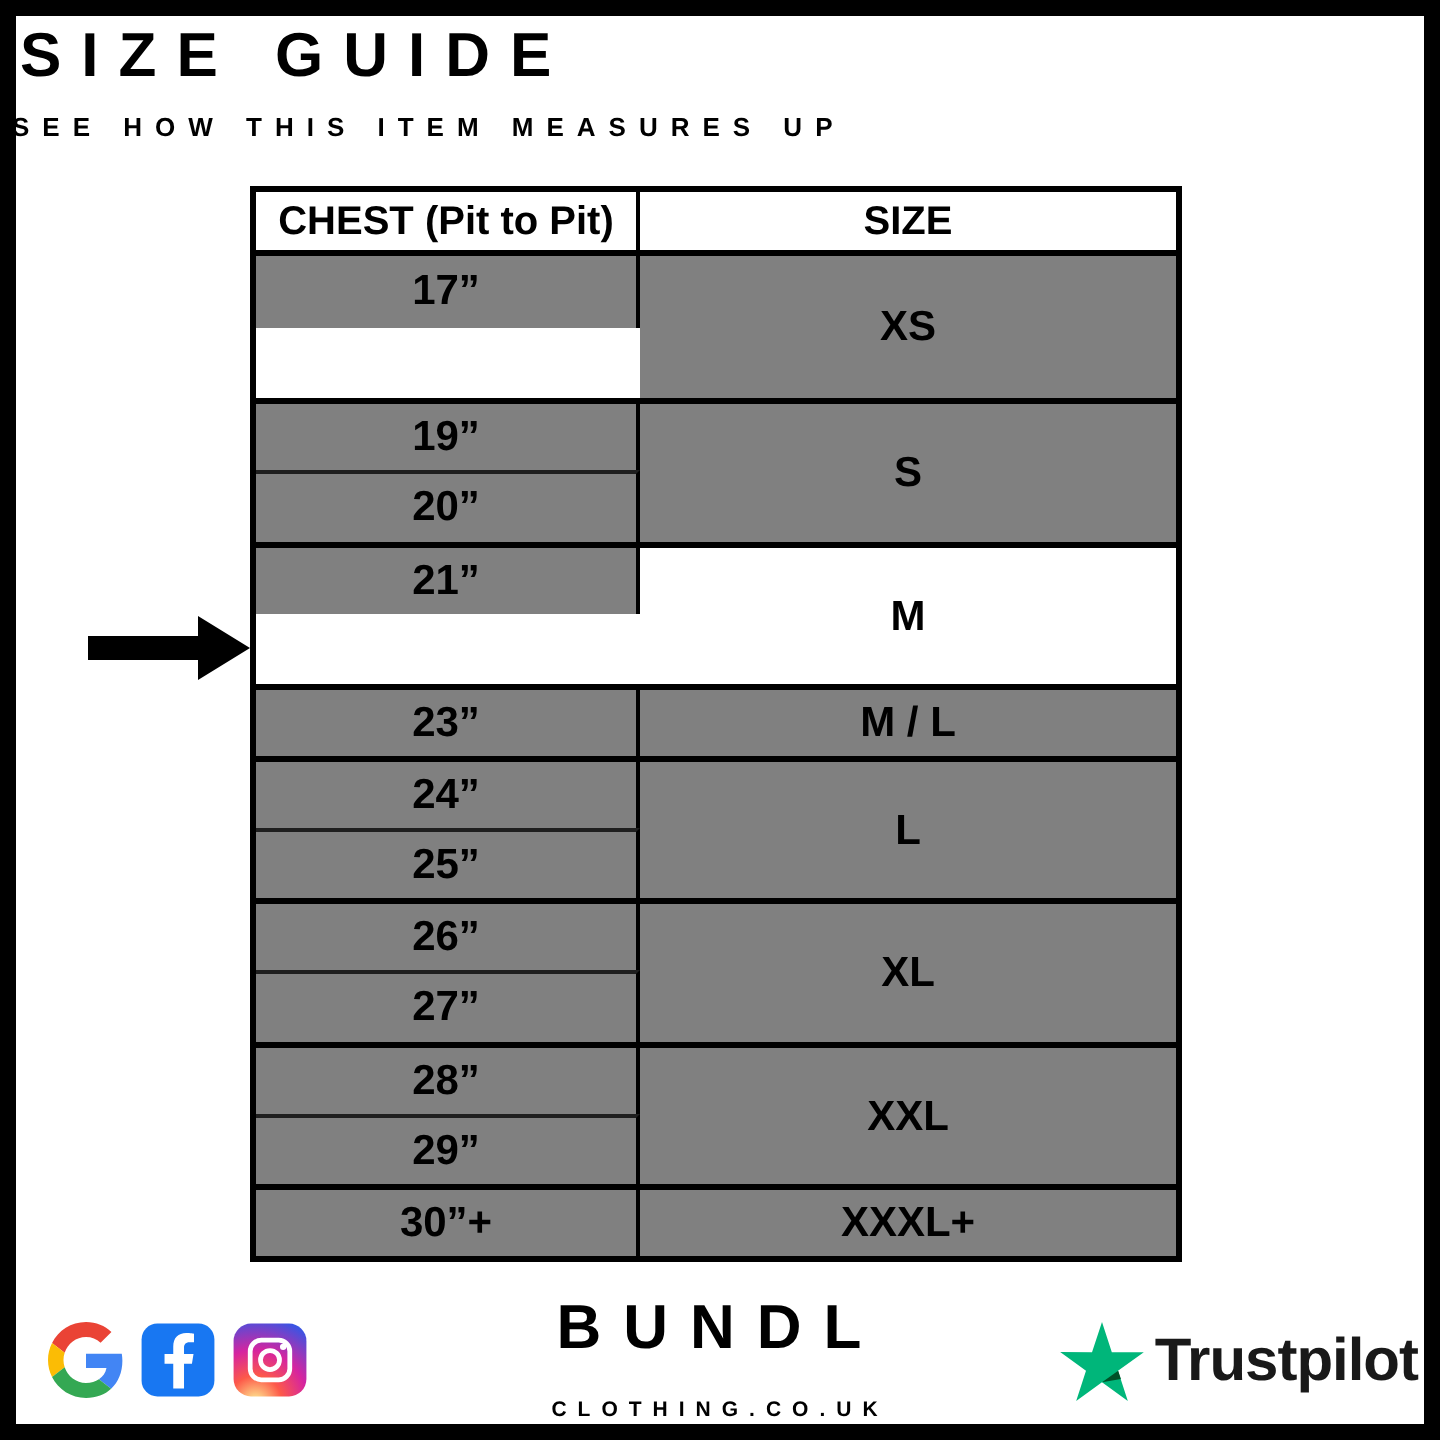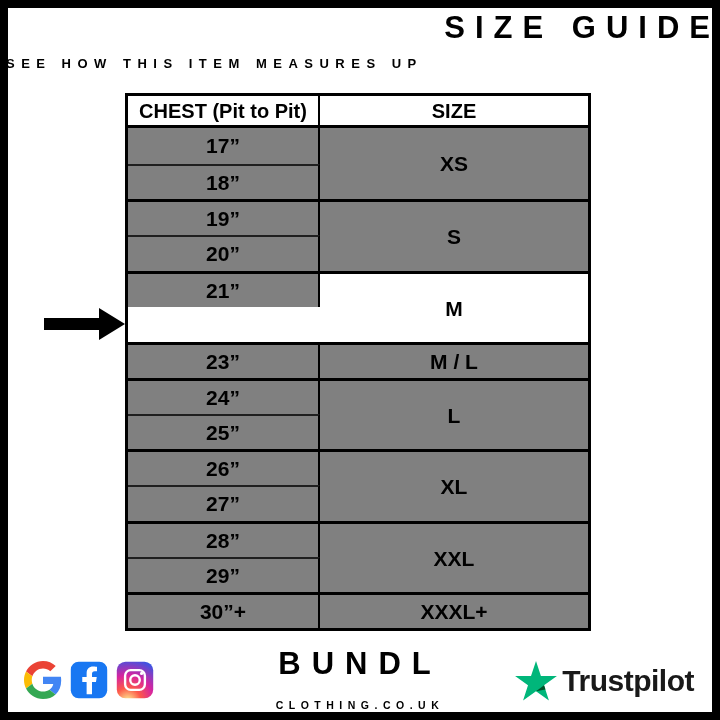--- a/index.html
+++ b/index.html
@@ -5,21 +5,21 @@
   html,body { margin:0; padding:0; }
   body {
     width:720px; height:720px; position:relative; background:#fff;
     font-family:"Liberation Sans","DejaVu Sans",sans-serif; color:#000;
     overflow:hidden;
   }
   .frame-border {
     position:absolute; inset:0; border:8px solid #000; pointer-events:none; z-index:50;
   }
   .title {
-    position:absolute; left:0; right:0; top:10px; text-align:right;
+    position:absolute; left:0; right:0; top:10px; text-align:left;
     font-size:31px; font-weight:800; letter-spacing:10px; padding-left:10px;
   }
   .subtitle {
     position:absolute; left:0; right:0; top:56px; text-align:left;
     font-size:13px; font-weight:700; letter-spacing:6.5px; padding-left:6px;
   }
   .size-table {
     position:absolute; left:125px; top:93px; width:466px; height:538px;
     box-sizing:border-box; border:3px solid var(--border_black,#000); background:#fff;
     display:grid; grid-template-columns:192px 1fr; grid-template-rows:32px repeat(14,1fr);
@@ -38,21 +38,21 @@
   .grp { border-top:3px solid var(--border_black,#000); }
   .inn { border-top:2px solid #1f1f1f; }
   .arrow {
     position:absolute; left:44px; top:307px; width:81px; height:34px; display:block;
   }
   .social { position:absolute; left:24px; top:661px; display:flex; gap:8px; align-items:center; }
   .social svg { width:38px; height:38px; display:block; }
   .brand { position:absolute; left:0; right:0; top:646px; text-align:center; }
   .brand-name { font-size:31px; font-weight:800; letter-spacing:11px; }
   .brand-domain { font-size:10.5px; font-weight:700; letter-spacing:5.5px; padding-left:0; margin-top:17px; }
-  .trustpilot { position:absolute; right:26px; top:661px; display:flex; align-items:center; gap:5px; }
+  .trustpilot { position:absolute; right:11px; top:661px; display:flex; align-items:center; gap:5px; }
   .trustpilot svg { width:42px; height:40px; display:block; }
   .trustpilot-label { font-size:30px; font-weight:700; color:#191919; letter-spacing:-0.5px; }
 </style>
 </head>
 <body>
 
 <div>
 
   <div class="frame-border"></div>
 
@@ -62,21 +62,20 @@
   <svg class="arrow" viewBox="0 0 81 34" aria-hidden="true">
     <polygon points="0,11 55,11 55,1 81,17 55,33 55,23 0,23" fill="#000"></polygon>
   </svg>
 
   <div class="size-table">
 
     <div class="cell th c1" style="grid-row:1">CHEST (Pit to Pit)</div>
     <div class="cell th c2" style="grid-row:1">SIZE</div>
 
     <div class="cell val c1 gray" style="grid-row:2">17”</div>
-    <div class="cell val c1 gray inn" style="grid-row:3">18”</div>
     <div class="cell val c1 gray grp" style="grid-row:4">19”</div>
     <div class="cell val c1 gray inn" style="grid-row:5">20”</div>
     <div class="cell val c1 gray grp" style="grid-row:6">21”</div>
     <div class="cell val c1 gray grp" style="grid-row:8">23”</div>
     <div class="cell val c1 gray grp" style="grid-row:9">24”</div>
     <div class="cell val c1 gray inn" style="grid-row:10">25”</div>
     <div class="cell val c1 gray grp" style="grid-row:11">26”</div>
     <div class="cell val c1 gray inn" style="grid-row:12">27”</div>
     <div class="cell val c1 gray grp" style="grid-row:13">28”</div>
     <div class="cell val c1 gray inn" style="grid-row:14">29”</div>

